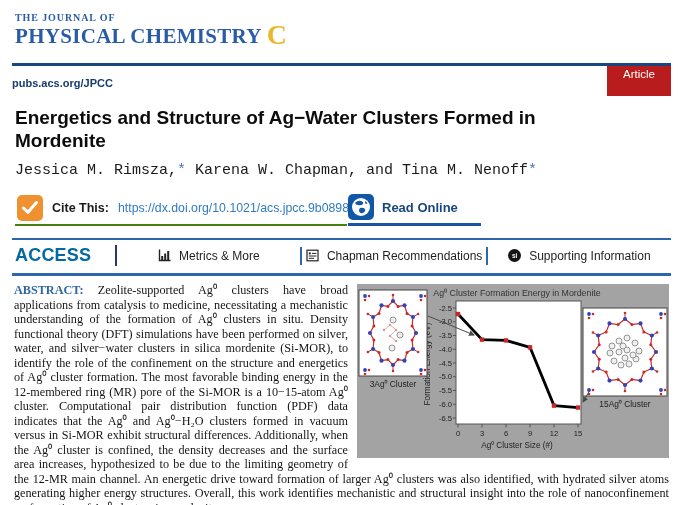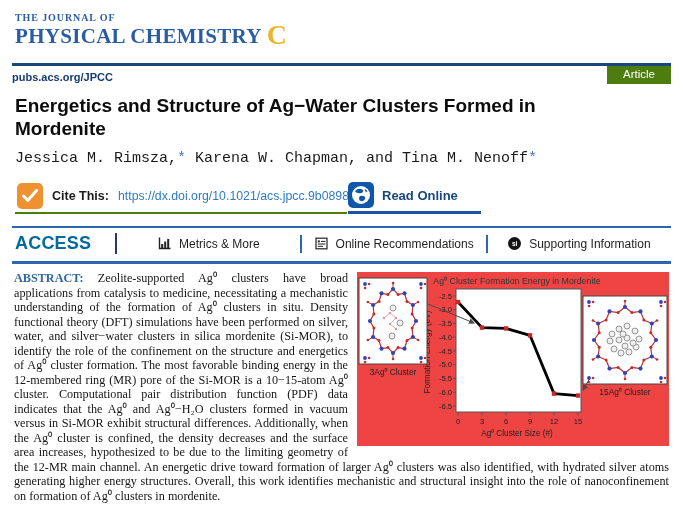--- a/index.html
+++ b/index.html
@@ -9,21 +9,21 @@
 
   .masthead{padding:12px 0 0 15px}
   .mh-line1{font-family:"Liberation Serif",serif;font-weight:700;font-size:10px;letter-spacing:.9px;color:#2a5ca6}
   .mh-row{display:flex;align-items:flex-end}
   .mh-line2{font-family:"Liberation Serif",serif;font-weight:700;font-size:21px;letter-spacing:.3px;color:#2a5ca6;line-height:1.05}
   .mh-letter{font-family:"Liberation Serif",serif;font-weight:700;font-size:28px;color:#eab62c;margin-left:5px;line-height:.85}
 
   .rule-dark{margin:16px 12px 0;height:3px;background:#17477e}
   .topbar{margin:0 12px;display:flex;justify-content:space-between;align-items:center}
   .url{font-size:11px;font-weight:700;color:#163a70;padding-top:5px;text-decoration:none;cursor:pointer}
-  .badge{background:#4d7c0f;color:#fff;font-size:11.5px;padding:2px 16px 4px}
+  .badge{background:#b91c1c;color:#fff;font-size:11.5px;padding:2px 16px 16px}
 
   .title{margin:10px 15px 0;font-size:19px;line-height:1.22;font-weight:700;color:#0c0c0c}
   .authors{margin:10px 15px 0;font-family:Liberation Mono, monospace;font-size:15px;color:#1b1b1b}
   .star{color:#4472c4;cursor:pointer}
 
   .cite-row{margin:15px 15px 0;display:flex;align-items:stretch}
   .cite-left{display:flex;align-items:center;gap:9px;border-bottom:2px solid #4d7c0f;padding:0 0 3px 2px;width:332px;cursor:pointer}
   .cite-right{display:flex;align-items:center;gap:8px;border-bottom:3px solid #1a55a5;padding:0 0 3px 0;width:133px;margin-left:1px;cursor:pointer}
   .sq-icon{width:26px;height:26px;border-radius:5px;display:flex;align-items:center;justify-content:center;flex:0 0 26px}
   .sq-icon.orange{background:#f0912f}
@@ -36,21 +36,21 @@
   .access-row{margin:0 12px;height:31px;display:flex;align-items:center}
   .access-label{font-size:18px;font-weight:700;color:#0369a1;letter-spacing:.2px;padding:0 24px 0 3px;text-decoration:none;cursor:pointer}
   .sep{width:2px;height:18px;background:#2d66ad}
   .sep.first{height:21px;background:#26386b}
   .access-item{flex:1;display:flex;justify-content:center;gap:8px;font-size:12px;color:#1e1e1e;text-decoration:none;cursor:pointer}
   .ico{display:inline-flex}
   .ico.si{width:13px;height:13px;border-radius:50%;background:#151515;color:#fff;font-size:6.5px;font-weight:700;align-items:center;justify-content:center}
   .access-rule{margin:2px 12px 0;height:3px;background:#2d66ad}
 
   .abstract{margin:7px 14px 0;font-family:"Liberation Serif",serif;font-size:12.2px;line-height:14.5px;text-align:justify;color:#151515}
-  .figure{float:right;width:312px;height:174px;margin:1px 0 3px 9px;background:#ef4444}
+  .figure{float:right;width:312px;height:174px;margin:1px 0 3px 9px;background:#a3a3a3}
   #figsvg text{font-family:"Liberation Sans",sans-serif}
   .abs-label{font-weight:700;color:#2f66a4}
   .clear{clear:both}
 </style>
 </head>
 <body>
 
 <div class="page">
 
   <header class="masthead">
@@ -118,21 +118,21 @@
     <a class="access-item">
       <span class="ico">
         <svg width="13" height="13" viewBox="0 0 13 13">
           <rect x="1" y="1.2" width="11" height="10.6" fill="none" stroke="#222" stroke-width="1.2"></rect>
           <rect x="2.8" y="3.4" width="2" height="2" fill="#222"></rect>
           <line x1="6" y1="4.4" x2="10.4" y2="4.4" stroke="#222" stroke-width="1"></line>
           <line x1="2.8" y1="7" x2="10.4" y2="7" stroke="#222" stroke-width="1"></line>
           <line x1="2.8" y1="9.3" x2="8" y2="9.3" stroke="#222" stroke-width="1"></line>
         </svg>
       </span>
-      <span>Online Recommendations</span>
+      <span>Chapman Recommendations</span>
     </a>
     <div class="sep"></div>
     <a class="access-item">
       <span class="ico si">si</span>
       <span>Supporting Information</span>
     </a>
   </div>
 
   <div class="access-rule"></div>
 

